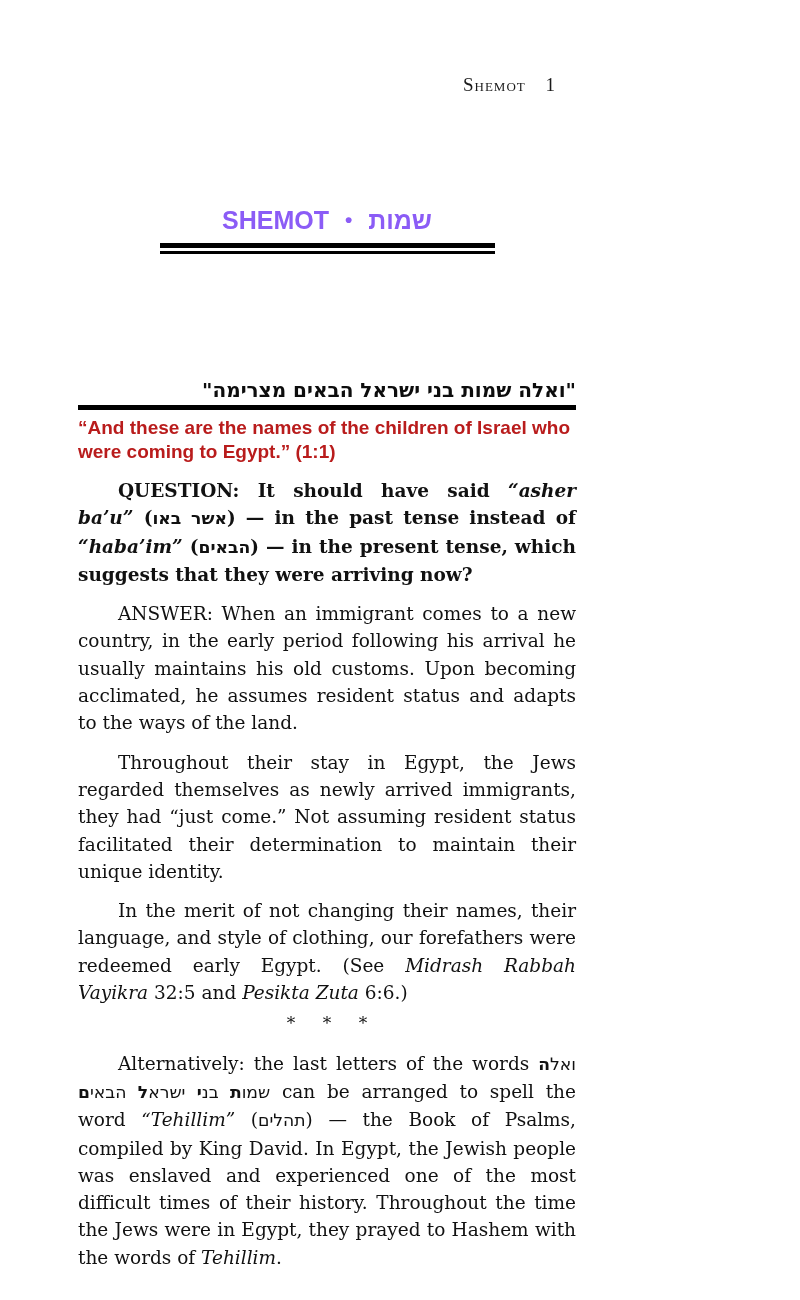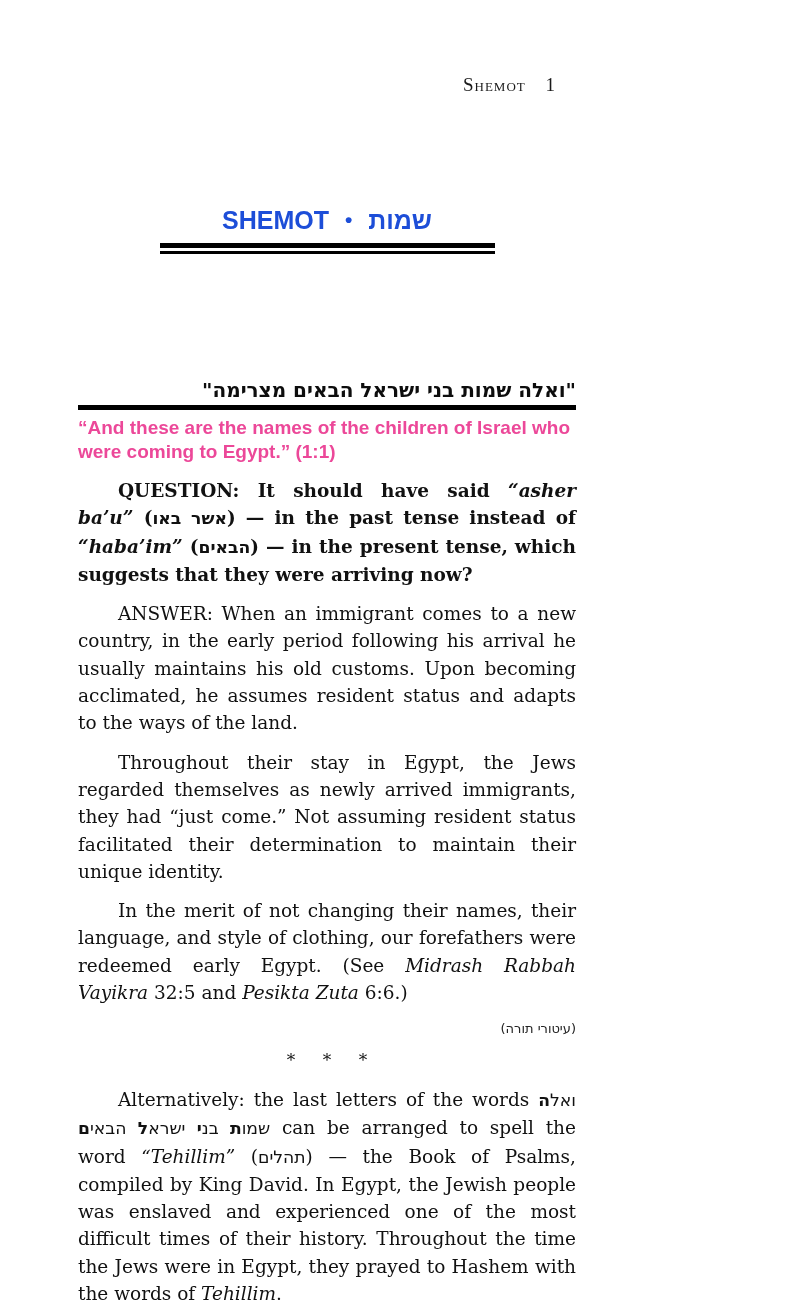--- a/index.html
+++ b/index.html
@@ -25,42 +25,42 @@
   }
   .rh-title { font-variant: small-caps; }
   .rh-page { margin-left: 14px; }
 
   
   .chapter-title-block { margin-top: 110px; text-align: center; }
   .chapter-title {
     font-family: "Liberation Sans", "DejaVu Sans", sans-serif;
     font-weight: bold;
     font-size: 25px;
-    color: #1d4ed8;
+    color: #8b5cf6;
   }
   .bullet { margin: 0 9px; font-size: 21px; vertical-align: 2px; }
   .rule-thick { width: 335px; height: 5px; background: #000; margin: 8px auto 0; }
   .rule-thin  { width: 335px; height: 3px; background: #000; margin: 3px auto 0; }
 
   
   .section { margin-top: 124px; }
   .hebrew-heading {
     font-family: "DejaVu Sans", sans-serif;
     font-weight: bold;
     font-size: 20px;
     line-height: 24px;
   }
   .section-rule { height: 5px; background: #000; margin-top: 3px; }
   .english-heading {
     font-family: "Liberation Sans", "DejaVu Sans", sans-serif;
     font-weight: bold;
     font-size: 19px;
     line-height: 24px;
     margin-top: 6px;
-    color: #ec4899;
+    color: #b91c1c;
   }
 
   
   .body-text {
     font-family: "DejaVu Serif", "DejaVu Sans", serif;
     font-size: 18.5px;
     line-height: 27.3px;
     text-align: justify;
     color: #111;
   }
@@ -115,19 +115,18 @@
     <div class="section-rule"></div>
     <div class="english-heading">“And these are the names of the children of Israel who were coming to Egypt.” (1:1)</div>
   </div>
 
   <div class="body-text">
     <p class="first"><span>QUESTION: It should have said </span><span class="s-i">“asher ba’u”</span><span> (</span><span class="s-he">אשר באו</span><span>) — in the past tense instead of </span><span class="s-i">“haba’im”</span><span> (</span><span class="s-he">הבאים</span><span>) — in the present tense, which suggests that they were arriving now?</span></p>
     <p><span>ANSWER: When an immigrant comes to a new country, in the early period following his arrival he usually maintains his old customs. Upon becoming acclimated, he assumes resident status and adapts to the ways of the land.</span></p>
     <p><span>Throughout their stay in Egypt, the Jews regarded themselves as newly arrived immigrants, they had “just come.” Not assuming resident status facilitated their determination to maintain their unique identity.</span></p>
     <p><span>In the merit of not changing their names, their language, and style of clothing, our forefathers were redeemed early Egypt. (See </span><span class="s-i">Midrash Rabbah Vayikra</span><span> 32:5 and </span><span class="s-i">Pesikta Zuta</span><span> 6:6.)</span></p>
 
-    <div class="attribution" dir="rtl">(עיטורי תורה)</div>
     <div class="stars">* * *</div>
 
     <p><span>Alternatively: the last letters of the words </span><span class="s-he">ואל</span><span class="s-heb">ה</span><span class="s-he"> </span><span class="s-he">שמו</span><span class="s-heb">ת</span><span class="s-he"> </span><span class="s-he">בנ</span><span class="s-heb">י</span><span class="s-he"> </span><span class="s-he">ישרא</span><span class="s-heb">ל</span><span class="s-he"> </span><span class="s-he">הבאי</span><span class="s-heb">ם</span><span> can be arranged to spell the word </span><span class="s-i">“Tehillim”</span><span> (</span><span class="s-he">תהלים</span><span>) — the Book of Psalms, compiled by King David. In Egypt, the Jewish people was enslaved and experienced one of the most difficult times of their history. Throughout the time the Jews were in Egypt, they prayed to Hashem with the words of </span><span class="s-i">Tehillim</span><span>.</span></p>
   </div>
 
 </div>
 
 </body></html>

